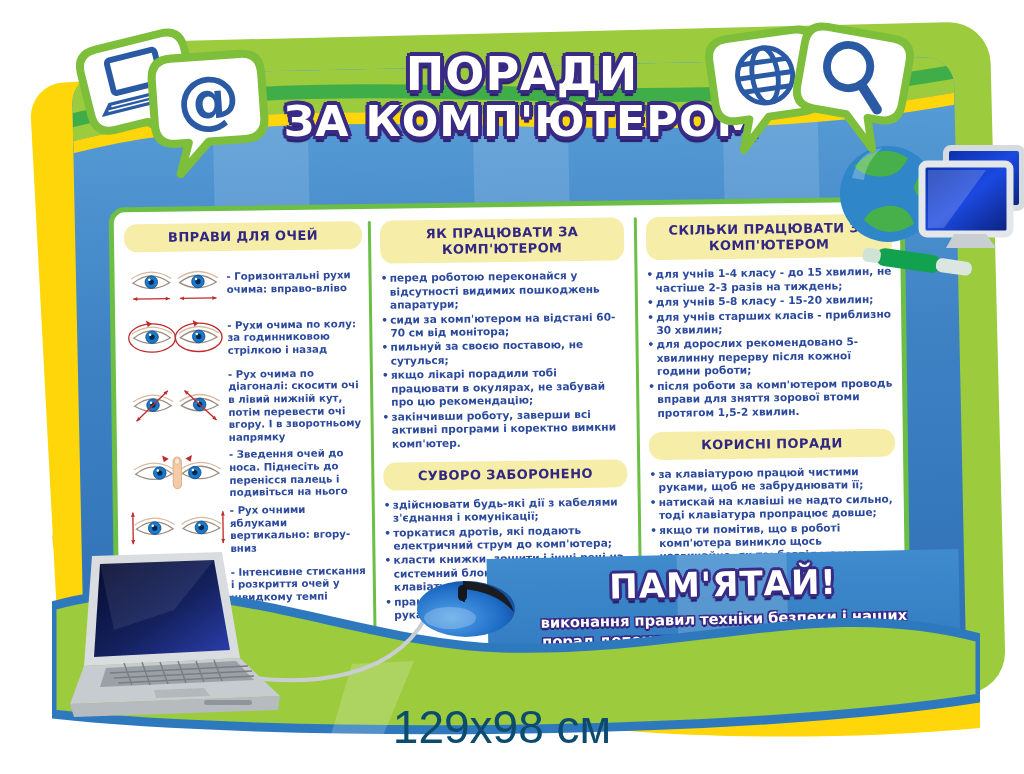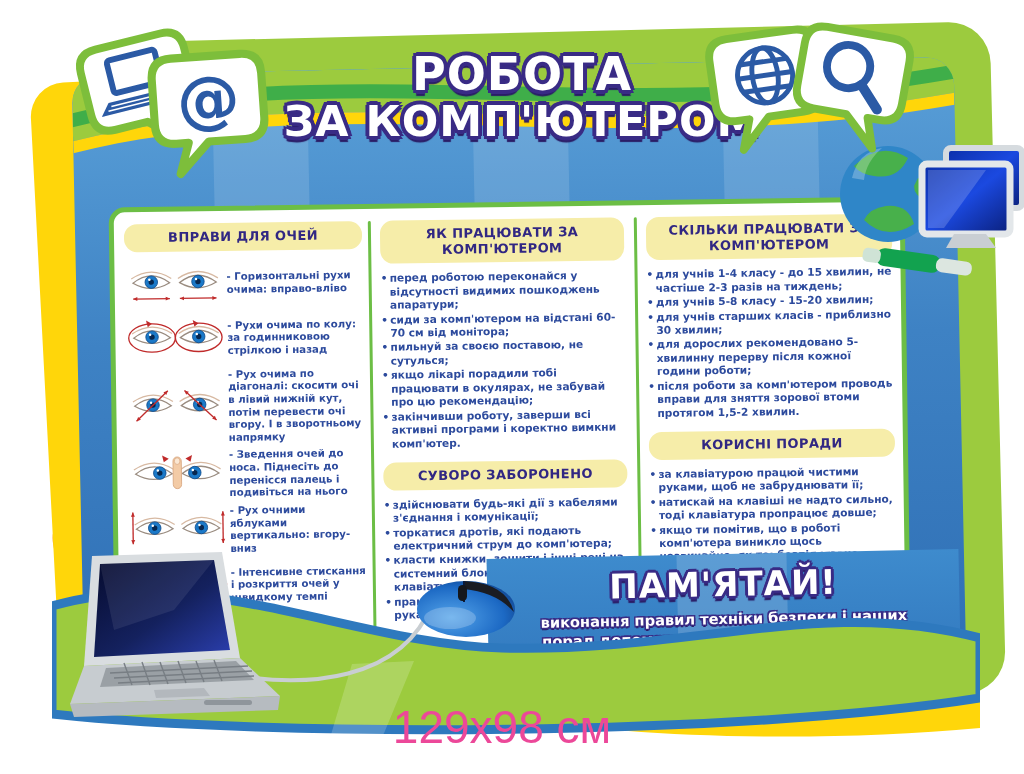--- a/index.html
+++ b/index.html
@@ -76,21 +76,21 @@
 
   
   .bubble{position:absolute;width:122px;height:126px;z-index:8;}
   .bub-laptop{left:38px;top:6px;transform:rotate(-14deg);}
   .bub-at{left:104px;top:22px;transform:rotate(-4deg);width:126px;height:130px;z-index:9;}
   .bub-globe{left:664px;top:0px;transform:rotate(-8deg);}
   .bub-search{left:748px;top:-2px;transform:rotate(10deg);z-index:9;}
   .globe-monitors{position:absolute;left:794px;top:96px;width:202px;height:172px;z-index:8;}
 
   .size-label{position:absolute;left:302px;top:700px;width:400px;text-align:center;
-    color:#ec4899;font-size:46px;font-family:"Liberation Sans",sans-serif;z-index:10;}
+    color:#0c4a6e;font-size:46px;font-family:"Liberation Sans",sans-serif;z-index:10;}
 </style>
 </head>
 <body>
 
 <div class="stand">
 
   <div class="frame-teal"></div>
   <div class="frame-orange"></div>
   <div class="frame-yellow"></div>
   <div class="frame-green"></div>
@@ -100,21 +100,21 @@
     <div class="bstripe" style="left:400px"></div>
     <div class="bstripe" style="left:650px"></div>
     <svg class="topwaves" viewBox="0 0 880 120" preserveAspectRatio="none">
       <path d="M0,0 H880 V36 C560,86 260,6 0,66 Z" fill="#9CCB3E"></path>
       <path d="M0,38 C260,-22 560,58 880,8 L880,22 C560,72 260,-8 0,52 Z" fill="#3FAE49"></path>
       <path d="M0,66 C260,6 560,86 880,36 L880,48 C560,98 260,18 0,78 Z" fill="#FFD60A"></path>
     </svg>
   </div>
 
   <div class="title-block">
-    <div class="title-line">РОБОТА</div>
+    <div class="title-line">ПОРАДИ</div>
     <div class="title-line l3">ЗА КОМП'ЮТЕРОМ</div>
   </div>
 
   <div class="content-panel">
     <div class="divider div1"></div>
     <div class="divider div2"></div>
 
     <div class="col col-eyes">
       <div class="hdr-box">ВПРАВИ ДЛЯ ОЧЕЙ</div>
       <div class="eye-rows">

